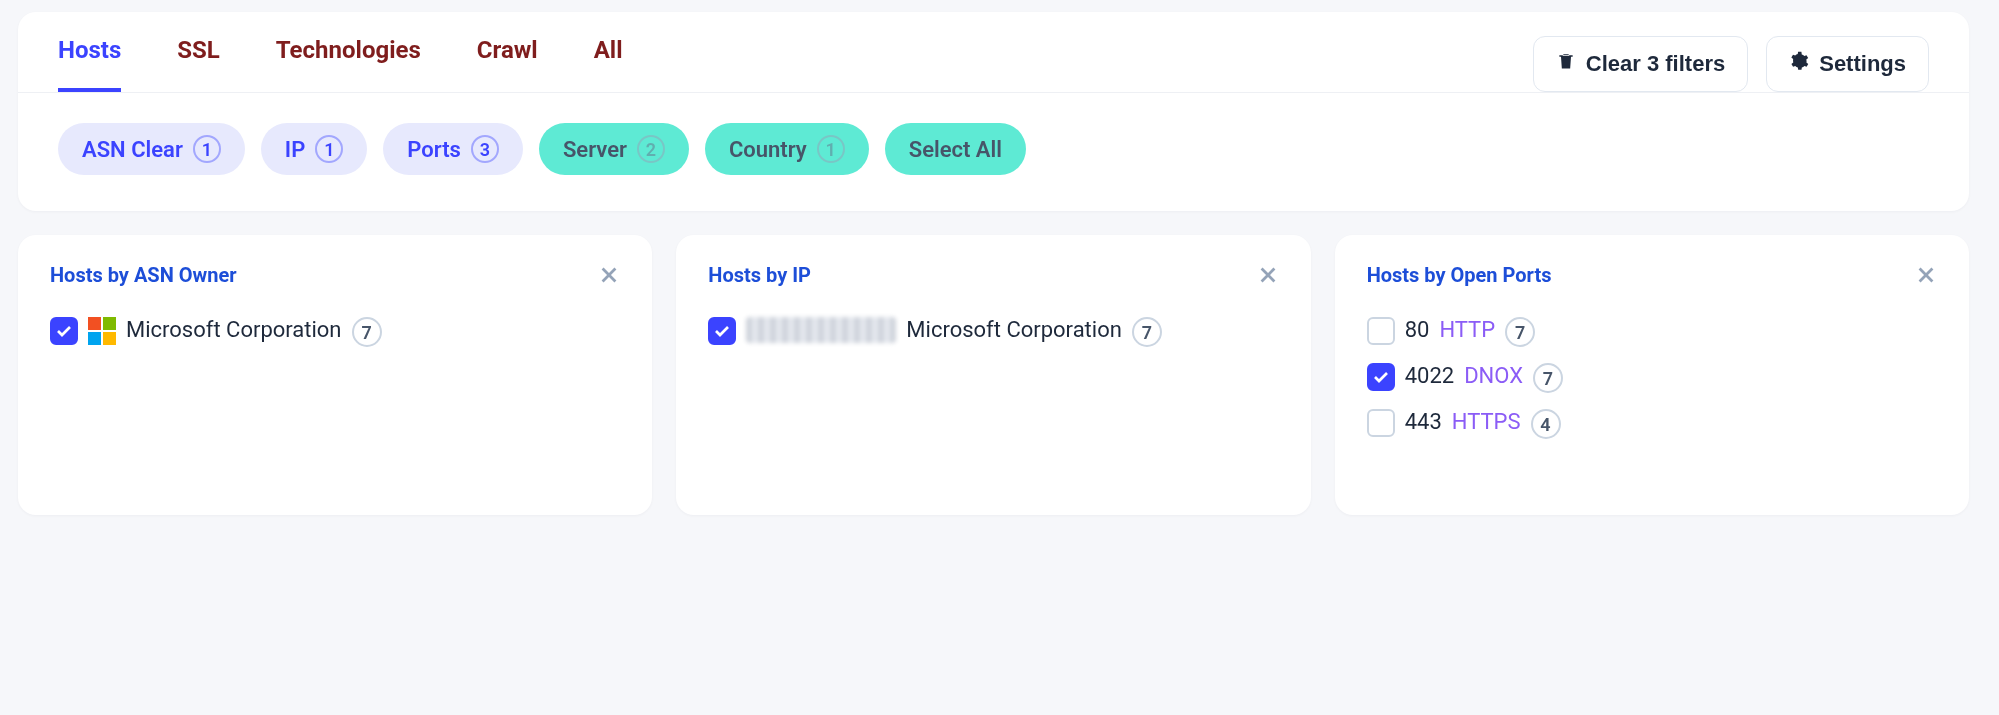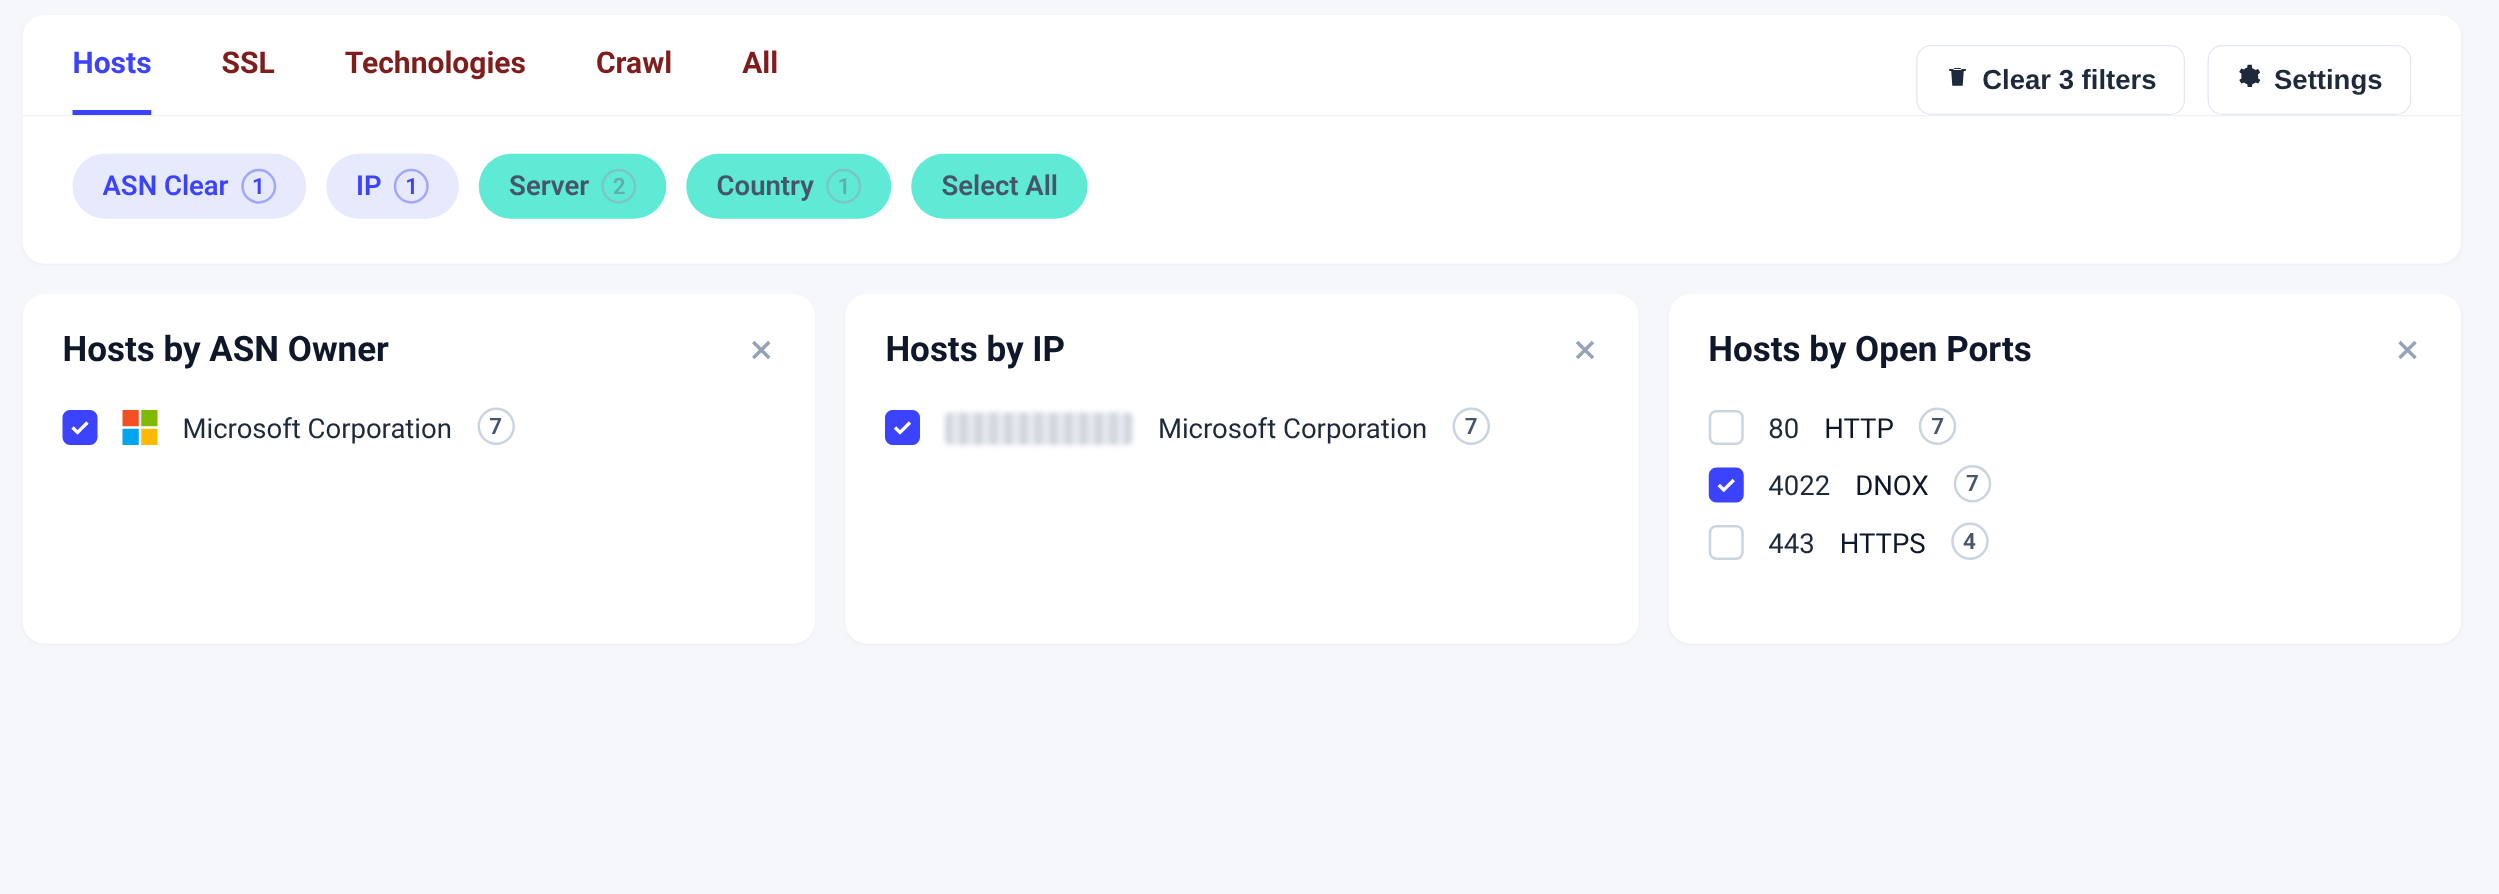--- a/index.html
+++ b/index.html
@@ -59,37 +59,37 @@
     border: 2px solid currentColor; opacity: .5;
     font-size: 18px; font-weight: 600; color: inherit;
   }
   .chip.selected .badge { border-color: #3b43ff66; color:#3b43ff; opacity:1; }
   .chip.unselected .badge { border-color: #94a3b8; color: #64748b; }
 
   
   .grid { display: grid; grid-template-columns: repeat(3, 1fr); gap: 24px; margin-top: 24px; }
   .card { background:#fff; border-radius: 18px; padding: 28px 32px 36px; box-shadow: 0 1px 3px rgba(15,23,42,.04); position: relative; min-height: 280px;}
   .card-header { display:flex; justify-content: space-between; align-items: center; margin-bottom: 22px;}
-  .card-title { font-size: 28px; font-weight: 700; color: #0f172a; }
+  .card-title { font-size: 20px; font-weight: 700; color: #1d4ed8; }
   .close-x { width: 22px; height: 22px; cursor: pointer; color:#94a3b8; }
   .close-x svg { width:100%; height:100%; stroke: currentColor; stroke-width:3; }
 
-  .row { display:flex; align-items:flex-end; gap:20px; padding: 8px 0; font-size: 22px; }
+  .row { display:flex; align-items:flex-start; gap:10px; padding: 8px 0; font-size: 22px; }
   .checkbox {
     width: 28px; height: 28px; border-radius: 6px; border: 2px solid #cbd5e1;
     display:inline-flex; align-items:center; justify-content:center; cursor:pointer; flex-shrink:0;
   }
   .checkbox.checked { background: #3b43ff; border-color: #3b43ff; }
   .checkbox.checked svg { stroke:#fff; stroke-width:4; width:16px; height:12px; }
   .row .count {
     display:inline-flex; align-items:center; justify-content:center;
     min-width:30px; height:30px; border-radius:50%; border:2px solid #cbd5e1;
     font-size:18px; color:#475569; font-weight:600;
   }
-  .muted { color:#0f172a; }
+  .muted { color:#8b5cf6; }
   .ms-logo { width:28px; height:28px; display:inline-grid; grid-template-columns:1fr 1fr; grid-template-rows:1fr 1fr; gap:2px;}
   .ms-logo span:nth-child(1){background:#f25022;}
   .ms-logo span:nth-child(2){background:#7fba00;}
   .ms-logo span:nth-child(3){background:#00a4ef;}
   .ms-logo span:nth-child(4){background:#ffb900;}
   .blur-ip {
     width: 150px; height: 26px; border-radius:4px;
     background: repeating-linear-gradient(90deg,#cfd4dc 0 6px,#e5e8ee 6px 12px);
     filter: blur(2px);
   }
@@ -130,20 +130,24 @@
     <div class="divider"></div>
     <div class="chips" id="chips">
         <div class="chip selected">
           <span>ASN Clear</span>
           <span class="badge">1</span>
         </div>
         <div class="chip selected">
           <span>IP</span>
           <span class="badge">1</span>
         </div>
+        <div class="chip selected">
+          <span>Ports</span>
+          <span class="badge">3</span>
+        </div>
         <div class="chip unselected">
           <span>Server</span>
           <span class="badge">2</span>
         </div>
         <div class="chip unselected">
           <span>Country</span>
           <span class="badge">1</span>
         </div>
         <div class="chip unselected">
           <span>Select All</span>

